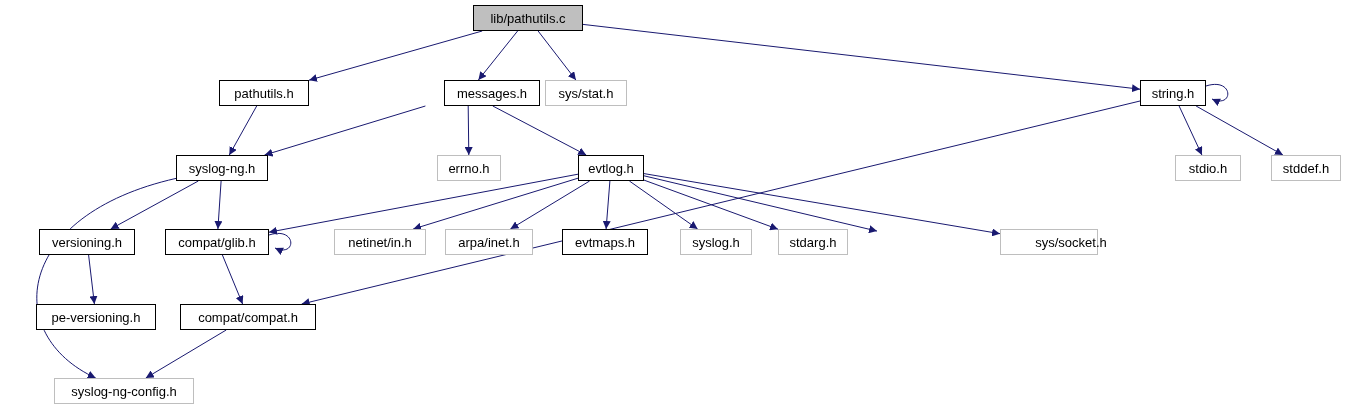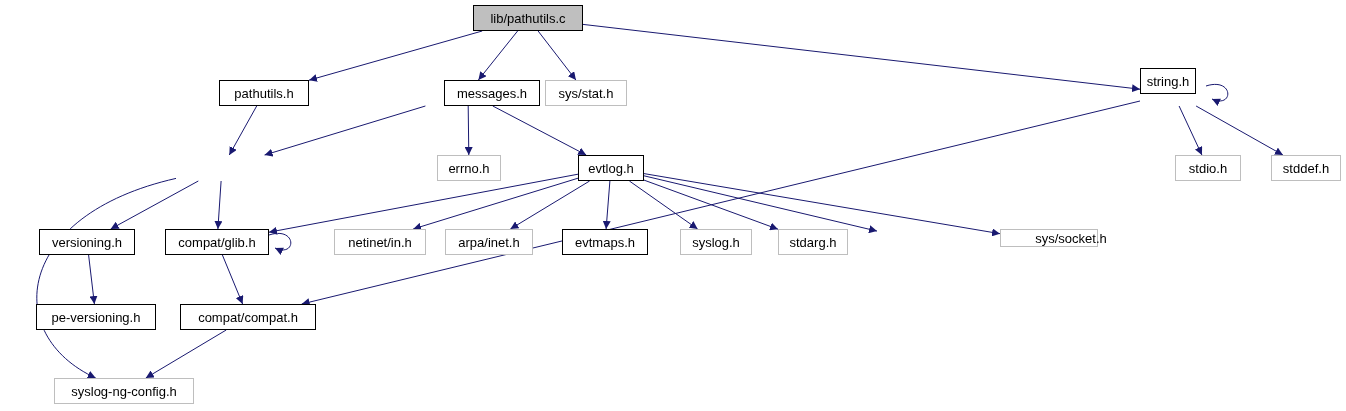--- a/index.html
+++ b/index.html
@@ -91,22 +91,25 @@
     </div>
     <div class="node doc" style="left: 219px; top: 80px; width: 90px; height: 26px;">
       <span>pathutils.h</span>
     </div>
     <div class="node doc" style="left: 444px; top: 80px; width: 96px; height: 26px;">
       <span>messages.h</span>
     </div>
     <div class="node undoc" style="left: 545px; top: 80px; width: 82px; height: 26px;">
       <span>sys/stat.h</span>
     </div>
-    <div class="node doc" style="left: 1140px; top: 68px; width: 56px; height: 26px;">
+    <div class="node doc" style="left: 1140px; top: 80px; width: 66px; height: 26px;">
       <span>string.h</span>
+    </div>
+    <div class="node doc" style="left: 176px; top: 155px; width: 92px; height: 26px;">
+      <span>syslog-ng.h</span>
     </div>
     <div class="node undoc" style="left: 437px; top: 155px; width: 64px; height: 26px;">
       <span>errno.h</span>
     </div>
     <div class="node doc" style="left: 578px; top: 155px; width: 66px; height: 26px;">
       <span>evtlog.h</span>
     </div>
     <div class="node undoc" style="left: 1175px; top: 155px; width: 66px; height: 26px;">
       <span>stdio.h</span>
     </div>
@@ -127,21 +130,21 @@
     </div>
     <div class="node doc" style="left: 562px; top: 229px; width: 86px; height: 26px;">
       <span>evtmaps.h</span>
     </div>
     <div class="node undoc" style="left: 680px; top: 229px; width: 72px; height: 26px; text-align: right;">
       <span>syslog.h</span>
     </div>
     <div class="node undoc" style="left: 778px; top: 229px; width: 70px; height: 26px;">
       <span>stdarg.h</span>
     </div>
-    <div class="node undoc" style="left: 1000px; top: 229px; width: 98px; height: 18px; padding-left: 44px;">
+    <div class="node undoc" style="left: 1000px; top: 229px; width: 98px; height: 26px; padding-left: 44px;">
       <span>sys/socket.h</span>
     </div>
     <div class="node doc" style="left: 36px; top: 304px; width: 120px; height: 26px;">
       <span>pe-versioning.h</span>
     </div>
     <div class="node doc" style="left: 180px; top: 304px; width: 136px; height: 26px;">
       <span>compat/compat.h</span>
     </div>
     <div class="node undoc" style="left: 54px; top: 378px; width: 140px; height: 26px;">
       <span>syslog-ng-config.h</span>

